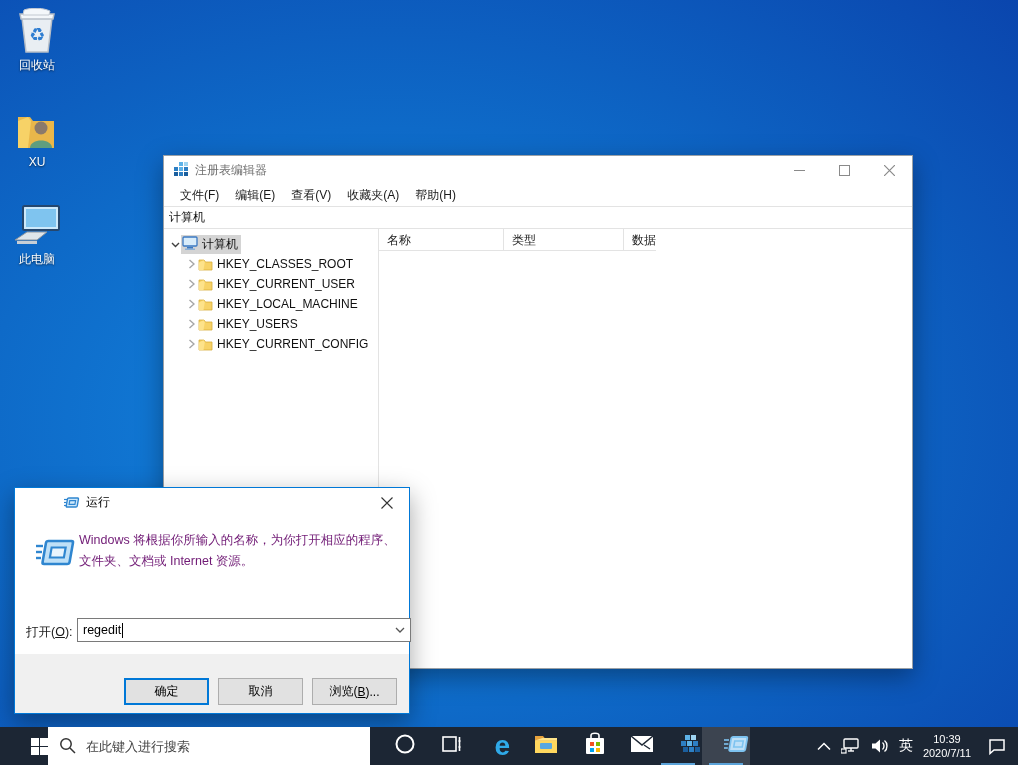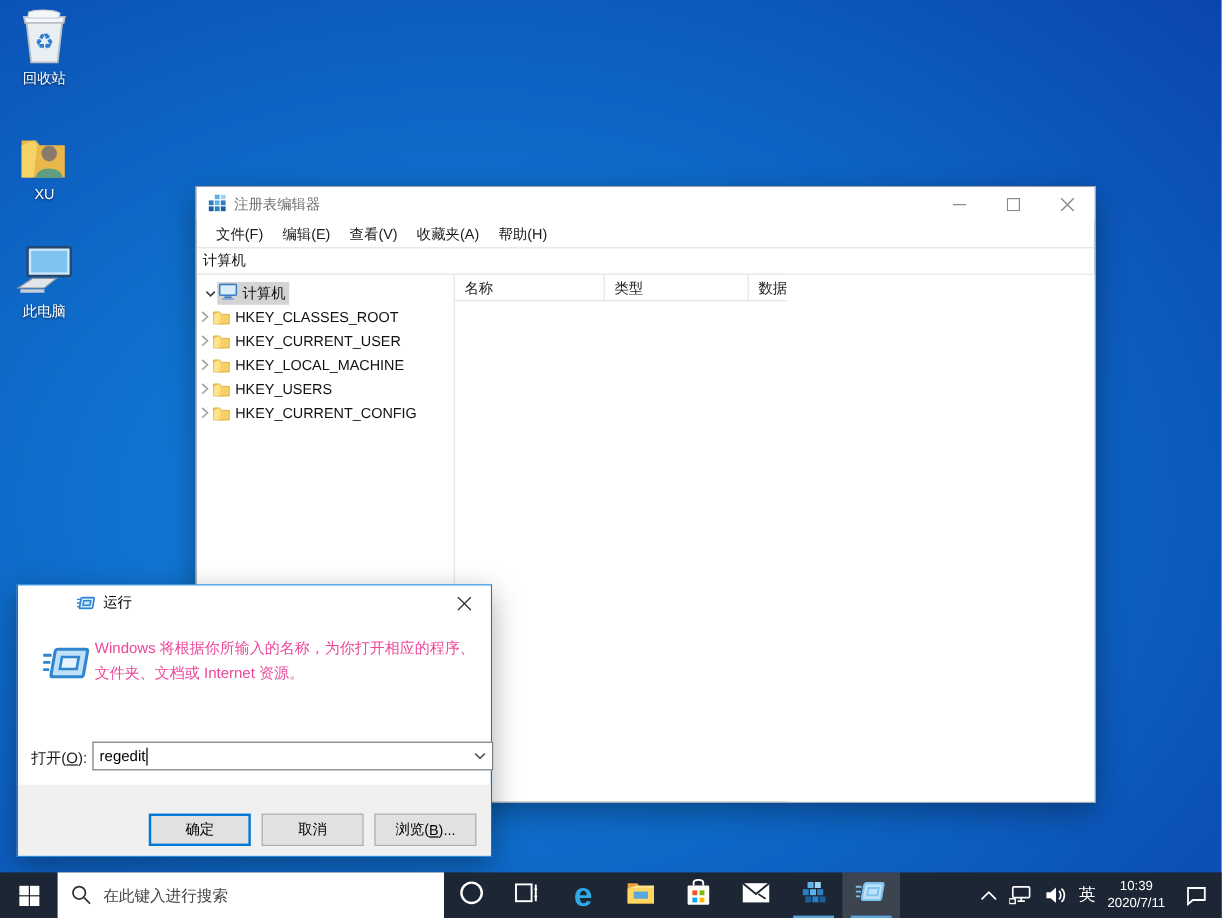--- a/index.html
+++ b/index.html
@@ -24,49 +24,49 @@
   .menubar .mi { font-size:12px; color:#1a1a1a; padding:3px 8px; }
   .addressbar { height:23px; border-top:1px solid #e3e3e3; border-bottom:1px solid #e3e3e3; display:flex; align-items:center; }
   .addressbar .addr-text { font-size:12px; color:#111; padding-left:5px; }
   .reg-body { display:flex; height:439px; }
   .tree-pane { width:215px; border-right:1px solid #e3e3e3; padding-top:5px; overflow:hidden; }
   .tree-row { height:20px; display:flex; align-items:center; font-size:12px; color:#111; white-space:nowrap; }
   .tree-row .chev { width:12px; display:flex; justify-content:center; }
   .tree-row .node { display:flex; align-items:center; padding:1px 3px 1px 1px; }
   .tree-row .node .nlabel { margin-left:4px; }
   .tree-row.selected .node { background:#d4d4d4; }
-  .lvl0 { padding-left:5px; } .lvl1 { }
+  .lvl0 { padding-left:5px; } .lvl1 { padding-left:21px; }
   .list-pane { flex:1; display:flex; }
   .list-header { height:22px; display:flex; border-bottom:1px solid #e3e3e3; }
   .col { font-size:12px; color:#222; padding:3px 0 0 8px; border-right:1px solid #e3e3e3; }
   .col1 { width:125px; } .col2 { width:120px; } .col3 { flex:1; border-right:none; }
   .list-body { flex:1; background:#fff; }
 
   
   #run-dialog { left:14px; top:487px; width:396px; height:227px; border:1px solid #0078d7; }
   #run-dialog .titlebar { height:29px;padding-left:40px; }
   #run-dialog .tb-title { color:#000; }
   .run-content { position:relative; height:124px; background:#fff; }
   .run-bigicon { position:absolute; left:20px; top:20px; }
-  .run-desc { position:absolute; left:64px; top:13px; width:320px; font-size:12.5px; color:#ec4899; line-height:21px; }
+  .run-desc { position:absolute; left:64px; top:13px; width:320px; font-size:12.5px; color:#701a75; line-height:21px; }
   .open-label { position:absolute; left:11px; top:107px; font-size:12.5px; color:#1a1a1a; }
   .open-label .mn { text-decoration:underline; }
   .open-input { position:absolute; left:62px; top:101px; width:334px; height:24px; border:1px solid #7a7a7a; background:#fff; display:flex; align-items:center; }
   .open-input .val { font-size:12.5px; color:#000; padding-left:5px; }
   .caret { width:1px; height:15px; background:#000; margin-left:1px; }
   .combo-btn { margin-left:auto; width:20px; height:100%; display:flex; align-items:center; justify-content:center; }
   .run-footer { position:absolute; left:0; bottom:0; width:100%; height:59px; background:#f0f0f0; }
   .btn { position:absolute; top:24px; width:85px; height:27px; background:#e1e1e1; border:1px solid #adadad; font-size:12px; color:#000; display:flex; align-items:center; justify-content:center; }
   .btn.default { border:2px solid #0078d7; }
   #btn-ok { left:109px; } #btn-cancel { left:203px; } #btn-browse { left:297px; }
   .btn .mn { text-decoration:underline; }
 
   
   .taskbar { position:absolute; left:0; bottom:0; width:1018px; height:38px; background:#1c2634; display:flex; align-items:stretch; }
-  .tb-item { display:flex; align-items:center; justify-content:center; }
+  .tb-item { display:flex; align-items:center; justify-content:flex-end; }
   .start-btn { width:48px; }
   .search-box { width:322px; background:#fff; position:relative; display:flex; align-items:center; }
   .search-box .s-icon { position:absolute; left:11px; top:10px; }
   .search-box input { width:100%; height:100%; border:none; outline:none; background:transparent; padding-left:38px; font-size:13px; color:#111; font-family:inherit; }
   .search-box input::placeholder { color:#444; opacity:1; }
   .app-btn { width:48px; position:relative; }
   .app-btn.cort, .app-btn.tview { width:46px; }
   .app-btn .runline { position:absolute; bottom:0; left:7px; right:7px; height:2px; background:#5ba3d9; }
   .app-btn.active { background:rgba(255,255,255,.14); }
   .edge-e { font-size:28px; font-weight:bold; color:#2fa9e8; line-height:1; }

